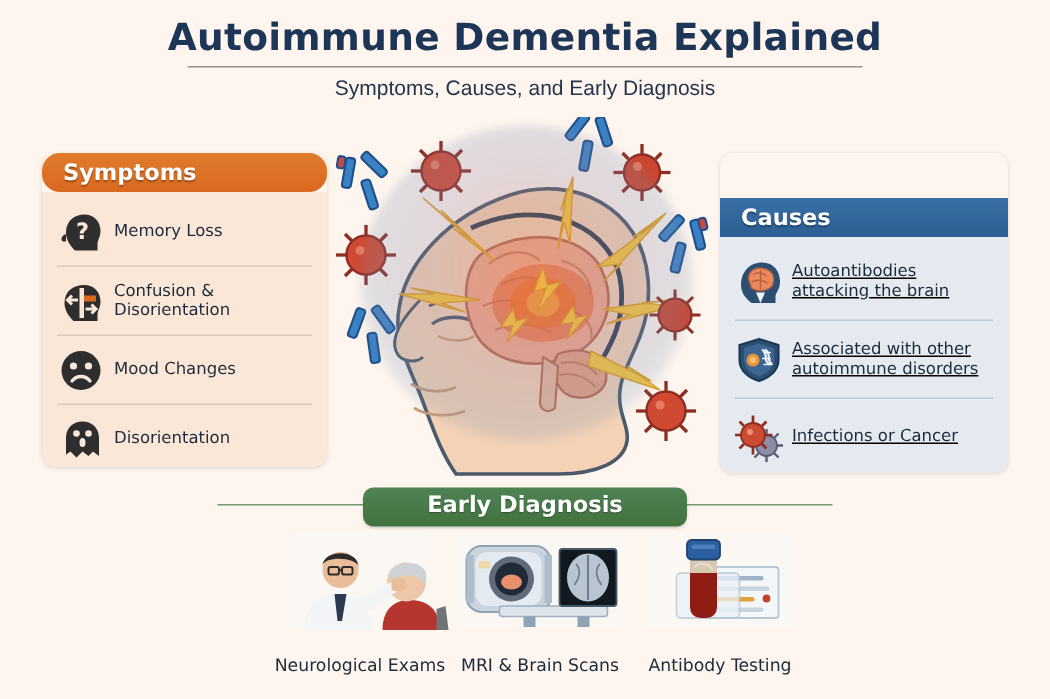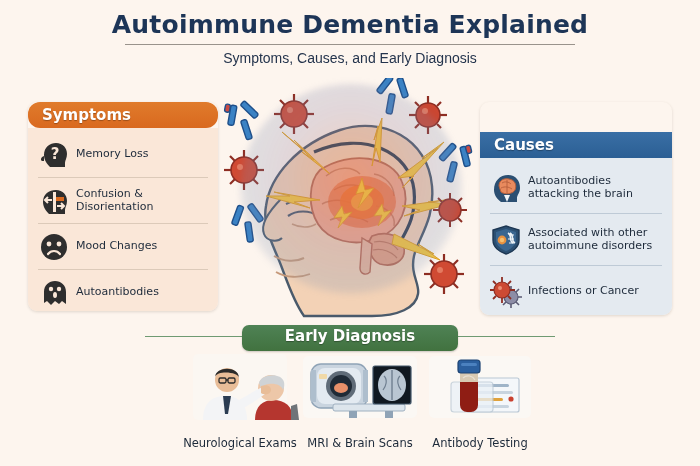--- a/index.html
+++ b/index.html
@@ -46,21 +46,21 @@
   #causes-panel .panel-body{background:#e4eaf0;height:157px;box-sizing:border-box;}
 
   .row{display:flex;align-items:center;gap:6px;position:relative;}
   .row + .row{border-top:1px solid rgba(160,140,120,.32);}
   #causes-panel .row + .row{border-top:1px solid rgba(130,150,170,.38);}
   .row-label{
     font-size:11px;color:#1d2a3a;line-height:1.18;
     font-family:"DejaVu Sans", sans-serif;
   }
   #symptoms-panel .row{height:45px;}
-  #causes-panel .row{height:51px;}
+  #causes-panel .row{height:51px;text-decoration:underline;}
   .ico{width:32px;height:32px;flex:0 0 32px;position:relative;}
 
   
   .diag-rule{position:absolute;top:336px;height:1px;background:#6f9a72;}
   #diag-rule-left{left:145px;width:100px;}
   #diag-rule-right{left:455px;width:100px;}
   #diagnosis-banner{
     position:absolute;left:242px;top:325px;width:216px;height:26px;
     background:linear-gradient(#4f8255,#41723f);border-radius:7px;
     text-align:center;line-height:23px;
@@ -302,21 +302,21 @@
       <div class="row">
         <span class="ico">
           <svg width="32" height="32" viewBox="0 0 32 32">
             <path d="M6 26 L6 15 C6 8 11 4 17 4 C23 4 28 8 28 15 L28 27
                      L24 24 L21 27 L17 24 L13 28 L9 24 Z" fill="#2e2e2e"></path>
             <circle cx="13" cy="12" r="2.2" fill="#fae7d8"></circle>
             <circle cx="21" cy="12" r="2.2" fill="#fae7d8"></circle>
             <ellipse cx="17" cy="18" rx="2" ry="3" fill="#fae7d8"></ellipse>
           </svg>
         </span>
-        <span class="row-label">Autoantibodies</span>
+        <span class="row-label">Disorientation</span>
       </div>
 
     </div>
   </div>
 
   <div class="panel" id="causes-panel">
     <div class="panel-head">Causes</div>
     <div class="panel-body">
 
       <div class="row">

